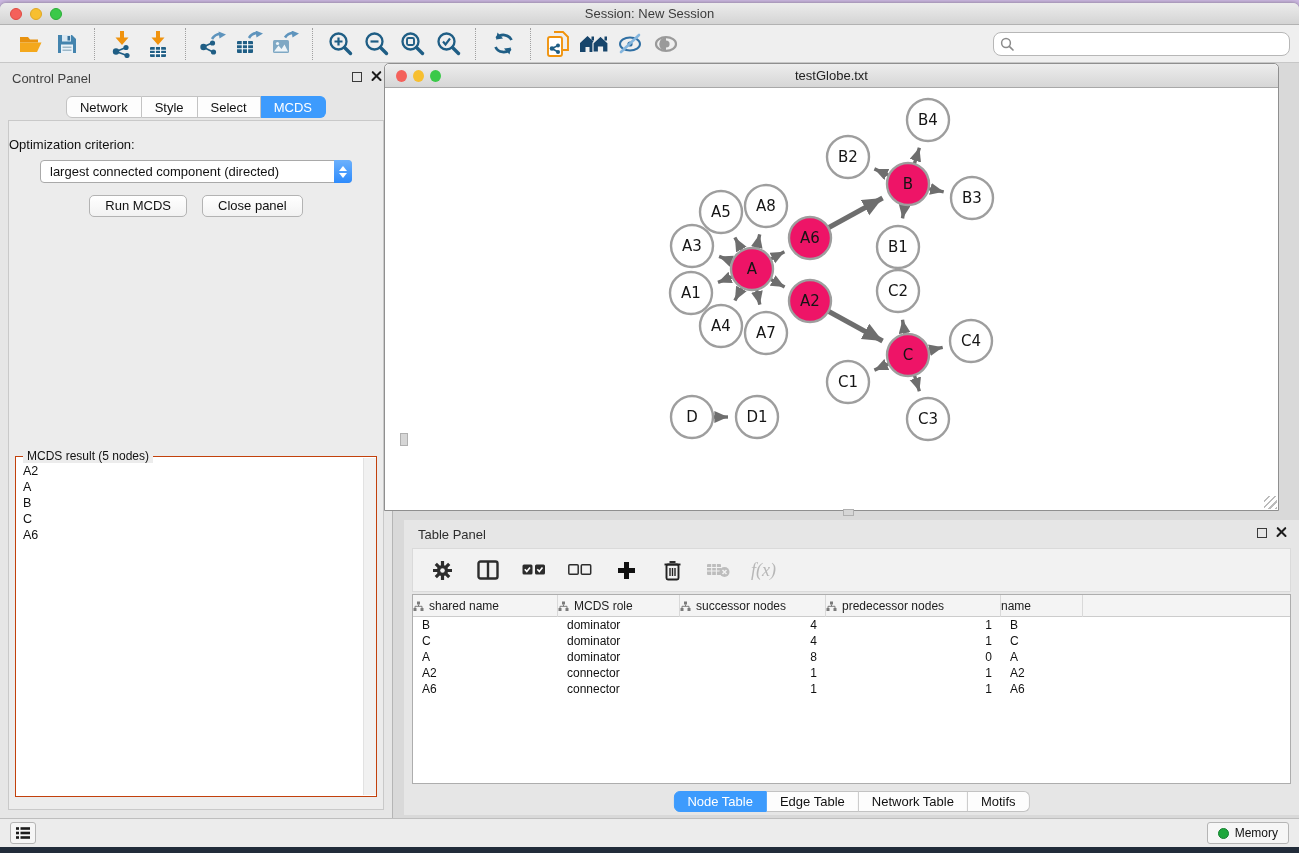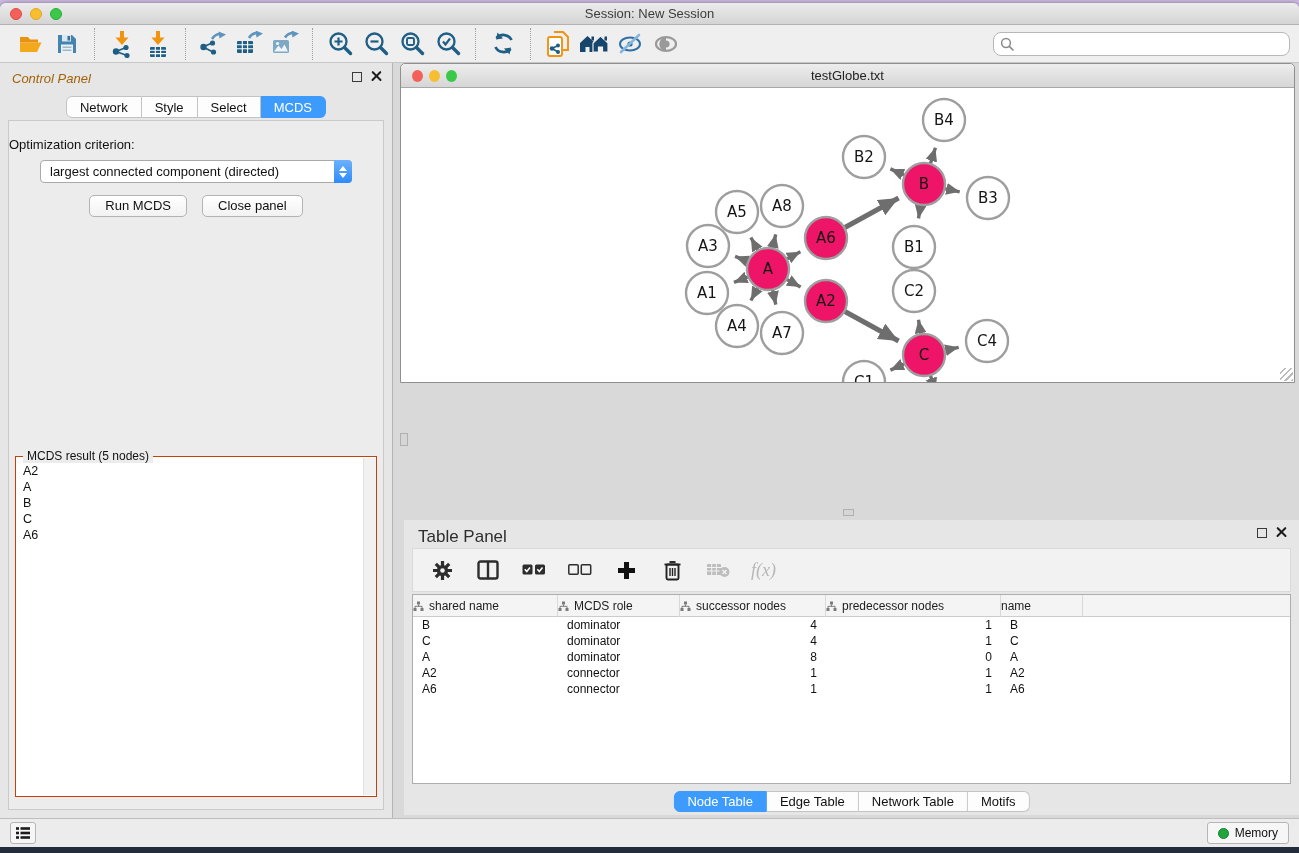--- a/index.html
+++ b/index.html
@@ -30,21 +30,21 @@
   .searchbox { position:absolute; right:9px; top:7px; width:297px; height:24px; background:#fff;
     border:1px solid #b7b7b7; border-radius:8px; display:flex; align-items:center; padding:0 6px; }
   .searchbox input { border:none; outline:none; flex:1; font-size:13px; font-family:"Liberation Sans",sans-serif; background:transparent; }
 
   
   .content { position:absolute; top:60px; left:0; right:0; height:755px; background:#d9d9d9; }
 
   
   .control-panel { position:absolute; left:0; top:0; width:393px; height:755px; background:#e6e6e6; border-right:1px solid #b5b5b5; }
   .panel-head { position:relative; height:26px; }
-  .panel-title { position:absolute; left:12px; top:8px; font-size:13px; color:#a16207;font-style:italic; }
+  .panel-title { position:absolute; left:12px; top:8px; font-size:13px; color:#404040; }
   .panel-icons { position:absolute; right:10px; top:8px; display:flex; gap:9px; align-items:center; }
   .float-ico { width:10px; height:10px; border:1.6px solid #3a3a3a; display:inline-block; }
   .close-ico { width:11px; height:11px; position:relative; display:inline-block; }
   .close-ico:before,.close-ico:after { content:""; position:absolute; left:-1px; top:4.4px; width:13px; height:2.4px; background:#1c1c1c; border-radius:1px; }
   .close-ico:before { transform:rotate(45deg); } .close-ico:after { transform:rotate(-45deg); }
 
   .seg-tabs { display:flex; justify-content:center; margin-top:7px; }
   .seg-tab { background:#fdfdfd; border:1px solid #c3c3c3; border-left:none; height:22px; line-height:21px;
     padding:0 13px; font-size:13px; color:#111; cursor:default; }
   .seg-tab:first-child { border-left:1px solid #c3c3c3; border-radius:6px 0 0 6px; }
@@ -63,40 +63,40 @@
   .push-btn { height:22px; padding:0 15px; background:linear-gradient(#ffffff,#f2f2f2); border:1px solid #b3b3b3;
     border-radius:5px; font-size:13px; color:#111; line-height:20px; cursor:default; }
 
   .result-fieldset { position:absolute; left:6px; right:6px; top:335px; bottom:12px; border:1px solid #c2410c; background:#fff; }
   .result-legend { position:absolute; top:-8px; left:7px; background:#ececec; padding:0 4px; font-size:12px; color:#111; }
   .result-list { position:absolute; left:1px; top:3px; bottom:1px; right:14px; overflow:hidden; padding-top:3px; }
   .result-item { font-size:12.5px; line-height:16px; padding-left:6px; color:#111; }
   .result-scroll { position:absolute; right:0; top:1px; bottom:1px; width:13px; background:#f1f1f1; border-left:1px solid #e2e2e2; }
 
   
-  .net-window { position:absolute; left:400px; top:0; width:895px; height:320px; background:#fff;
+  .net-window { position:absolute; left:384px; top:0; width:895px; height:448px; background:#fff;
     border:1px solid #8f8f8f; border-radius:5px 5px 0 0; }
   .net-titlebar { position:relative; height:24px; background:linear-gradient(#ededed,#d6d6d6);
     border-bottom:1px solid #a8a8a8; border-radius:5px 5px 0 0; }
   .net-traffic { position:absolute; left:11px; top:6px; display:flex; gap:6px; }
   .nlight { width:11px; height:12px; border-radius:50%; }
   .nlight.red { background:#f4615b; } .nlight.yellow { background:#f7bf30; } .nlight.green { background:#3ac949; }
   .net-title { text-align:center; line-height:23px; font-size:13px; color:#222; }
   .net-canvas { position:absolute; left:0; right:0; top:24px; bottom:0; background:#fff; overflow:hidden; }
   .net-canvas svg text { font-family:"DejaVu Sans","Liberation Sans",sans-serif; }
   .resize-grip { position:absolute; right:1px; bottom:1px; width:13px; height:13px;
     background:repeating-linear-gradient(135deg, transparent 0 3px, #bbb 3px 4.5px); }
 
   .vgrip { position:absolute; left:400px; top:370px; width:8px; height:13px; background:#d6d6d6; border:1px solid #b0b0b0; }
   .hgrip { position:absolute; left:843px; top:446px; width:11px; height:7px; background:#d6d6d6; border:1px solid #b0b0b0; }
 
   
   .table-panel { position:absolute; left:404px; top:457px; width:895px; height:295px; background:#e6e6e6; }
   .tp-head { position:relative; height:26px; }
-  .tp-title { position:absolute; left:14px; top:7px; font-size:17px; color:#2e2e2e; }
+  .tp-title { position:absolute; left:14px; top:7px; font-size:13px; color:#2e2e2e; }
   .tp-icons { position:absolute; right:12px; top:7px; display:flex; gap:9px; align-items:center; }
   .tp-toolbar { position:absolute; left:8px; right:8px; top:28px; height:44px; background:#f2f2f2;
     border:1px solid #dadada; display:flex; align-items:center; padding-left:16px; gap:20px; }
   .tp-btn { display:flex; align-items:center; justify-content:center; width:26px; height:28px; cursor:default; }
   .fx-label { font-family:"Liberation Serif",serif; font-style:italic; font-size:18px; color:#b7b7b7; }
 
   .data-table { position:absolute; left:8px; right:8px; top:74px; height:190px; background:#fff; border:1px solid #adadad; overflow:hidden; }
   .thead { display:flex; height:22px; background:#f4f4f4; border-bottom:1px solid #cccccc; }
   .th { display:flex; align-items:center; justify-content:flex-start; gap:5px; font-size:12px; color:#1d1d1d;
     border-right:1px solid #d9d9d9; height:22px; }

